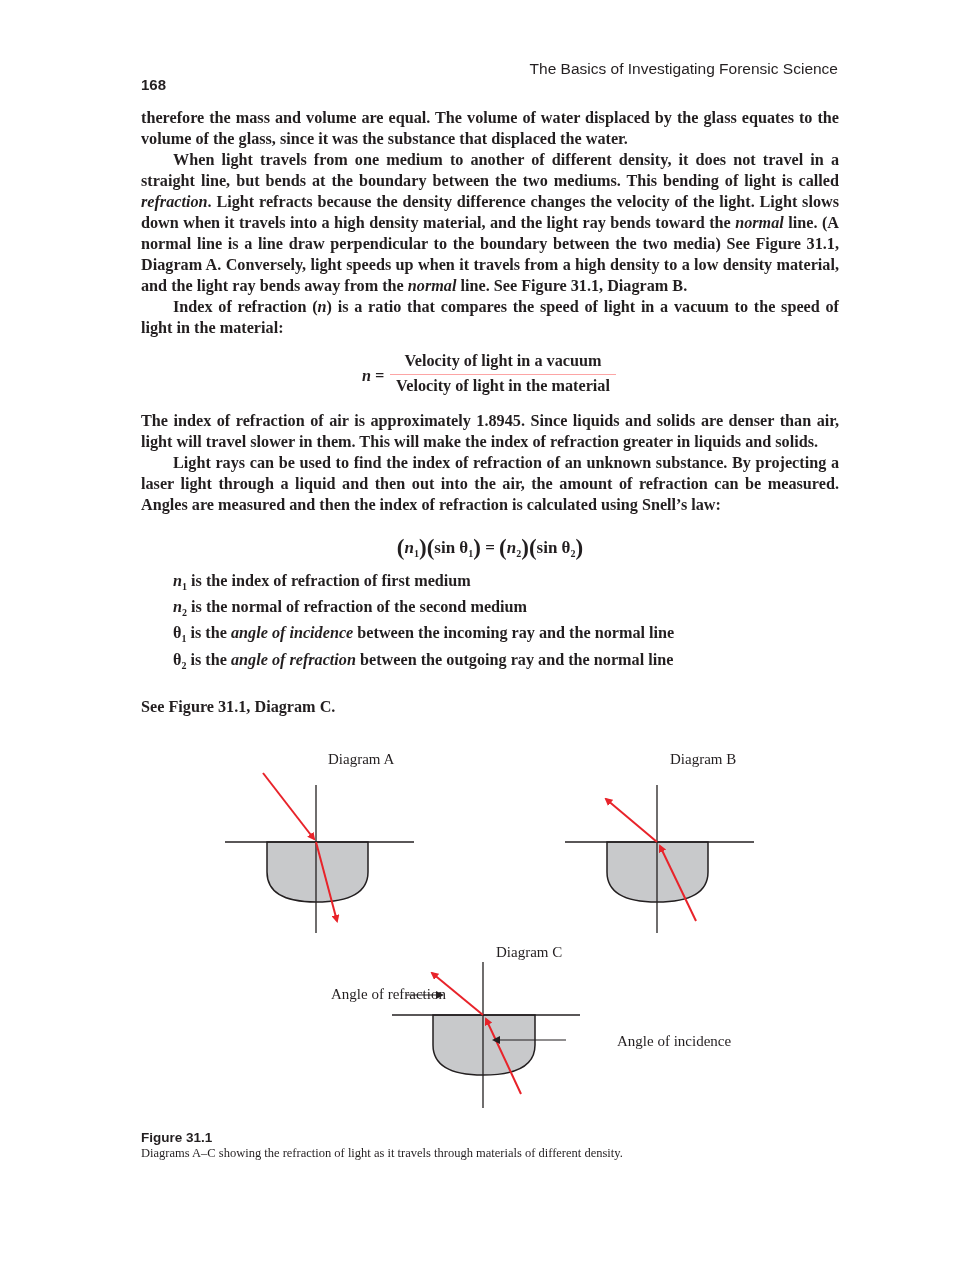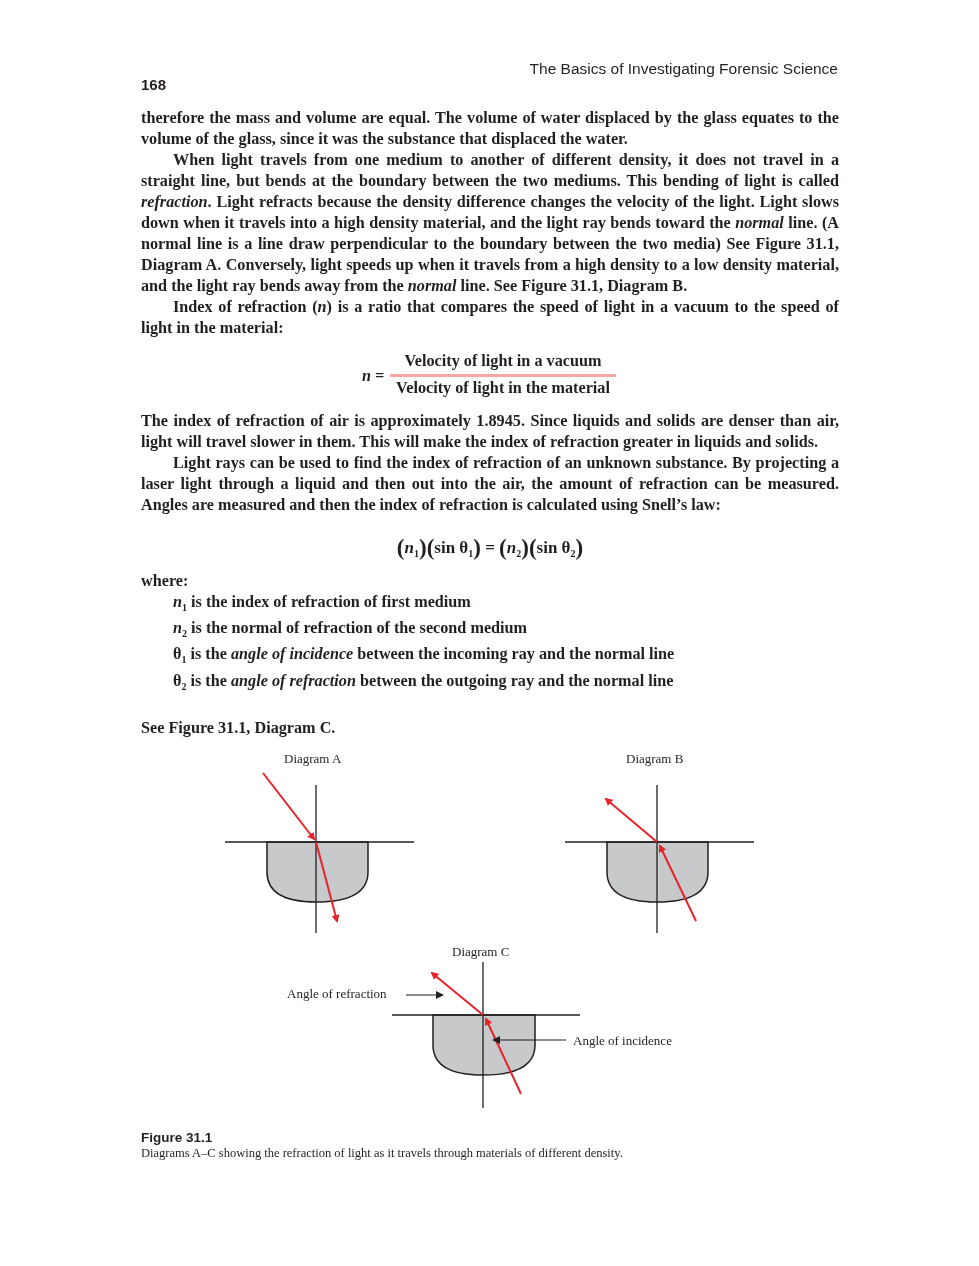--- a/index.html
+++ b/index.html
@@ -10,31 +10,31 @@
   .page-num { position: absolute; left: 0; top: 18px; font-weight: bold; font-size: 15px; }
   .running-title { position: absolute; right: 0; top: 2px; font-size: 15.5px; }
   .body { position: absolute; left: 141px; width: 698px; top: 108px;
     font-family: "Liberation Serif", serif; font-size: 16.2px; line-height: 21px; font-weight: bold; }
   .body p { margin: 0; text-align: justify; }
   .indent { text-indent: 32px; }
   em, i { font-style: italic; }
   .formula1 { position: relative; height: 60px; margin-top: 12px; }
   .f1-n { position: absolute; left: 221px; top: 15px; font-style: italic; }
   .f1-frac { position: absolute; left: 249px; top: 0; text-align: center; width: 226px; }
-  .f1-num { display: block; border-bottom: 3px solid #fca5a5; padding-bottom: 2px; }
+  .f1-num { display: block; border-bottom: 1px solid #fca5a5; padding-bottom: 2px; }
   .f1-den { display: block; padding-top: 1px; }
   .formula2 { height: 38px; margin-top: 17px; text-align: center; font-size: 17px; line-height: 30px; }
   .formula2 .paren { font-size: 23px; vertical-align: -2px; }
   .formula2 sub { font-size: 10px; }
   .where-list { margin-left: 32px; }
   .where-list div { line-height: 21px; }
   .where-list sub { font-size: 10px; }
   .spacer { height: 21px; }
   .figure { position: absolute; left: 0; top: 0; width: 979px; height: 1266px; }
-  .fig-label { position: absolute; font-family: "Liberation Serif", serif; font-size: 13px; color: #231f20; white-space: nowrap; }
+  .fig-label { position: absolute; font-family: "Liberation Serif", serif; font-size: 15px; color: #231f20; white-space: nowrap; margin-left: 44px; }
   .caption { position: absolute; left: 141px; top: 1130px; }
   .cap-title { font-family: Liberation Sans, sans-serif; font-weight: bold; font-size: 13.5px; }
   .cap-text { font-family: "Liberation Serif", serif; font-size: 12.5px; margin-top: 1px; }
 </style>
 </head>
 <body>
 
 <div class="page">
 
   <div class="header">
@@ -57,21 +57,20 @@
 
     <p>The index of refraction of air is approximately 1.8945. Since liquids and solids are denser than air, light will travel slower in them. This will make the index of refraction greater in liquids and solids.</p>
     <p class="indent">Light rays can be used to find the index of refraction of an unknown substance. By projecting a laser light through a liquid and then out into the air, the amount of refraction can be measured. Angles are measured and then the index of refraction is calculated using Snell’s law:</p>
 
     <div class="formula2">
       <span class="paren">(</span><i>n</i><sub>1</sub><span class="paren">)(</span><span>sin θ</span><sub>1</sub><span class="paren">)</span>
       <span>=</span>
       <span class="paren">(</span><i>n</i><sub>2</sub><span class="paren">)(</span><span>sin θ</span><sub>2</sub><span class="paren">)</span>
     </div>
 
-    <p>where:</p>
     <div class="where-list">
       <div><i>n</i><sub>1</sub><span> is the index of refraction of first medium</span></div>
       <div><i>n</i><sub>2</sub><span> is the normal of refraction of the second medium</span></div>
       <div><span>θ</span><sub>1</sub><span> is the </span><em>angle of incidence</em><span> between the incoming ray and the normal line</span></div>
       <div><span>θ</span><sub>2</sub><span> is the </span><em>angle of refraction</em><span> between the outgoing ray and the normal line</span></div>
     </div>
     <div class="spacer"></div>
     <p>See Figure 31.1, Diagram C.</p>
   </div>
 

